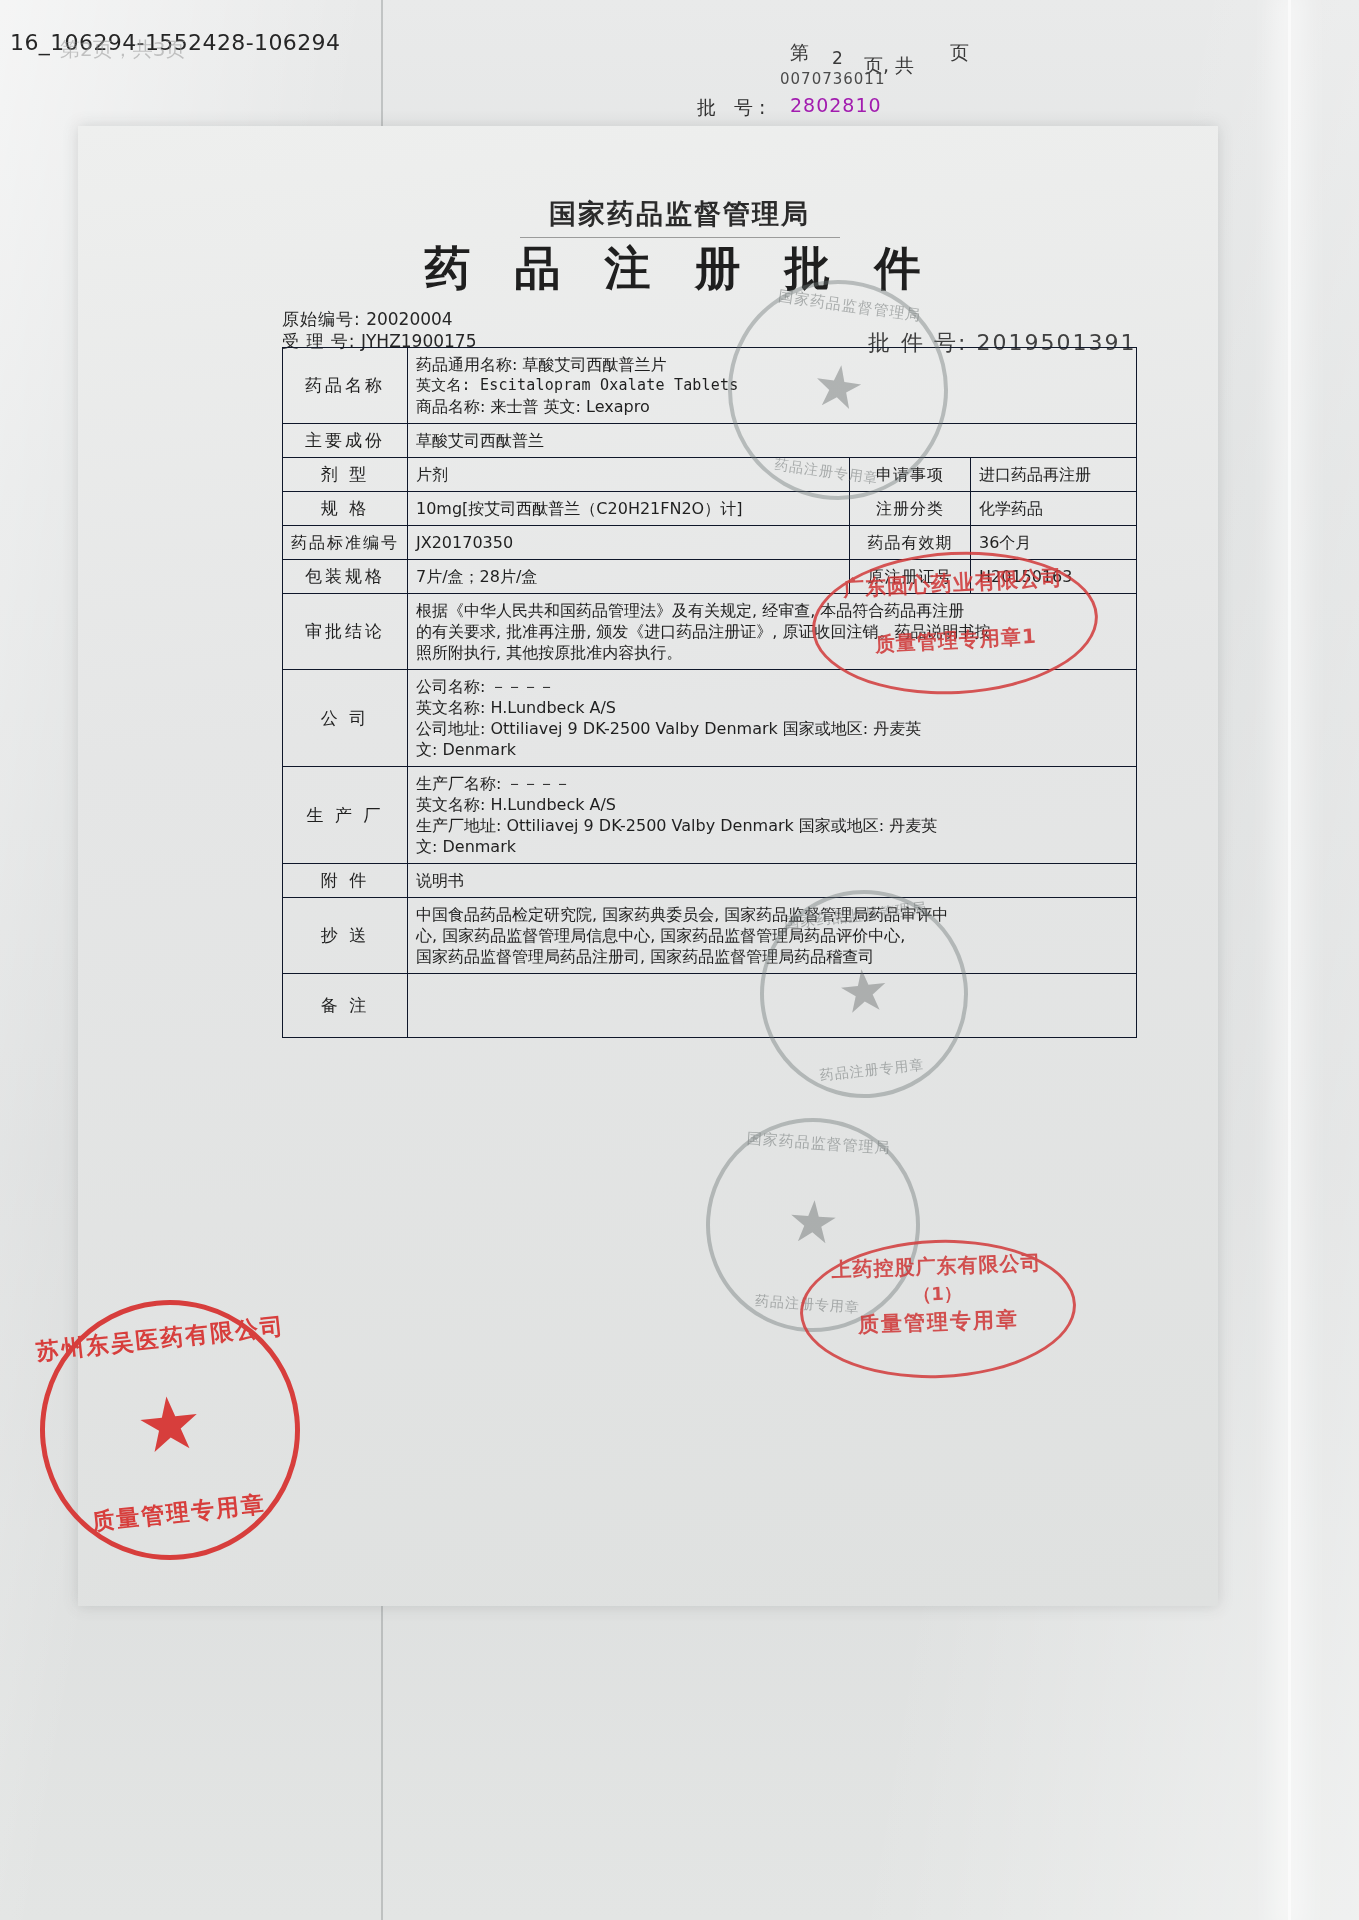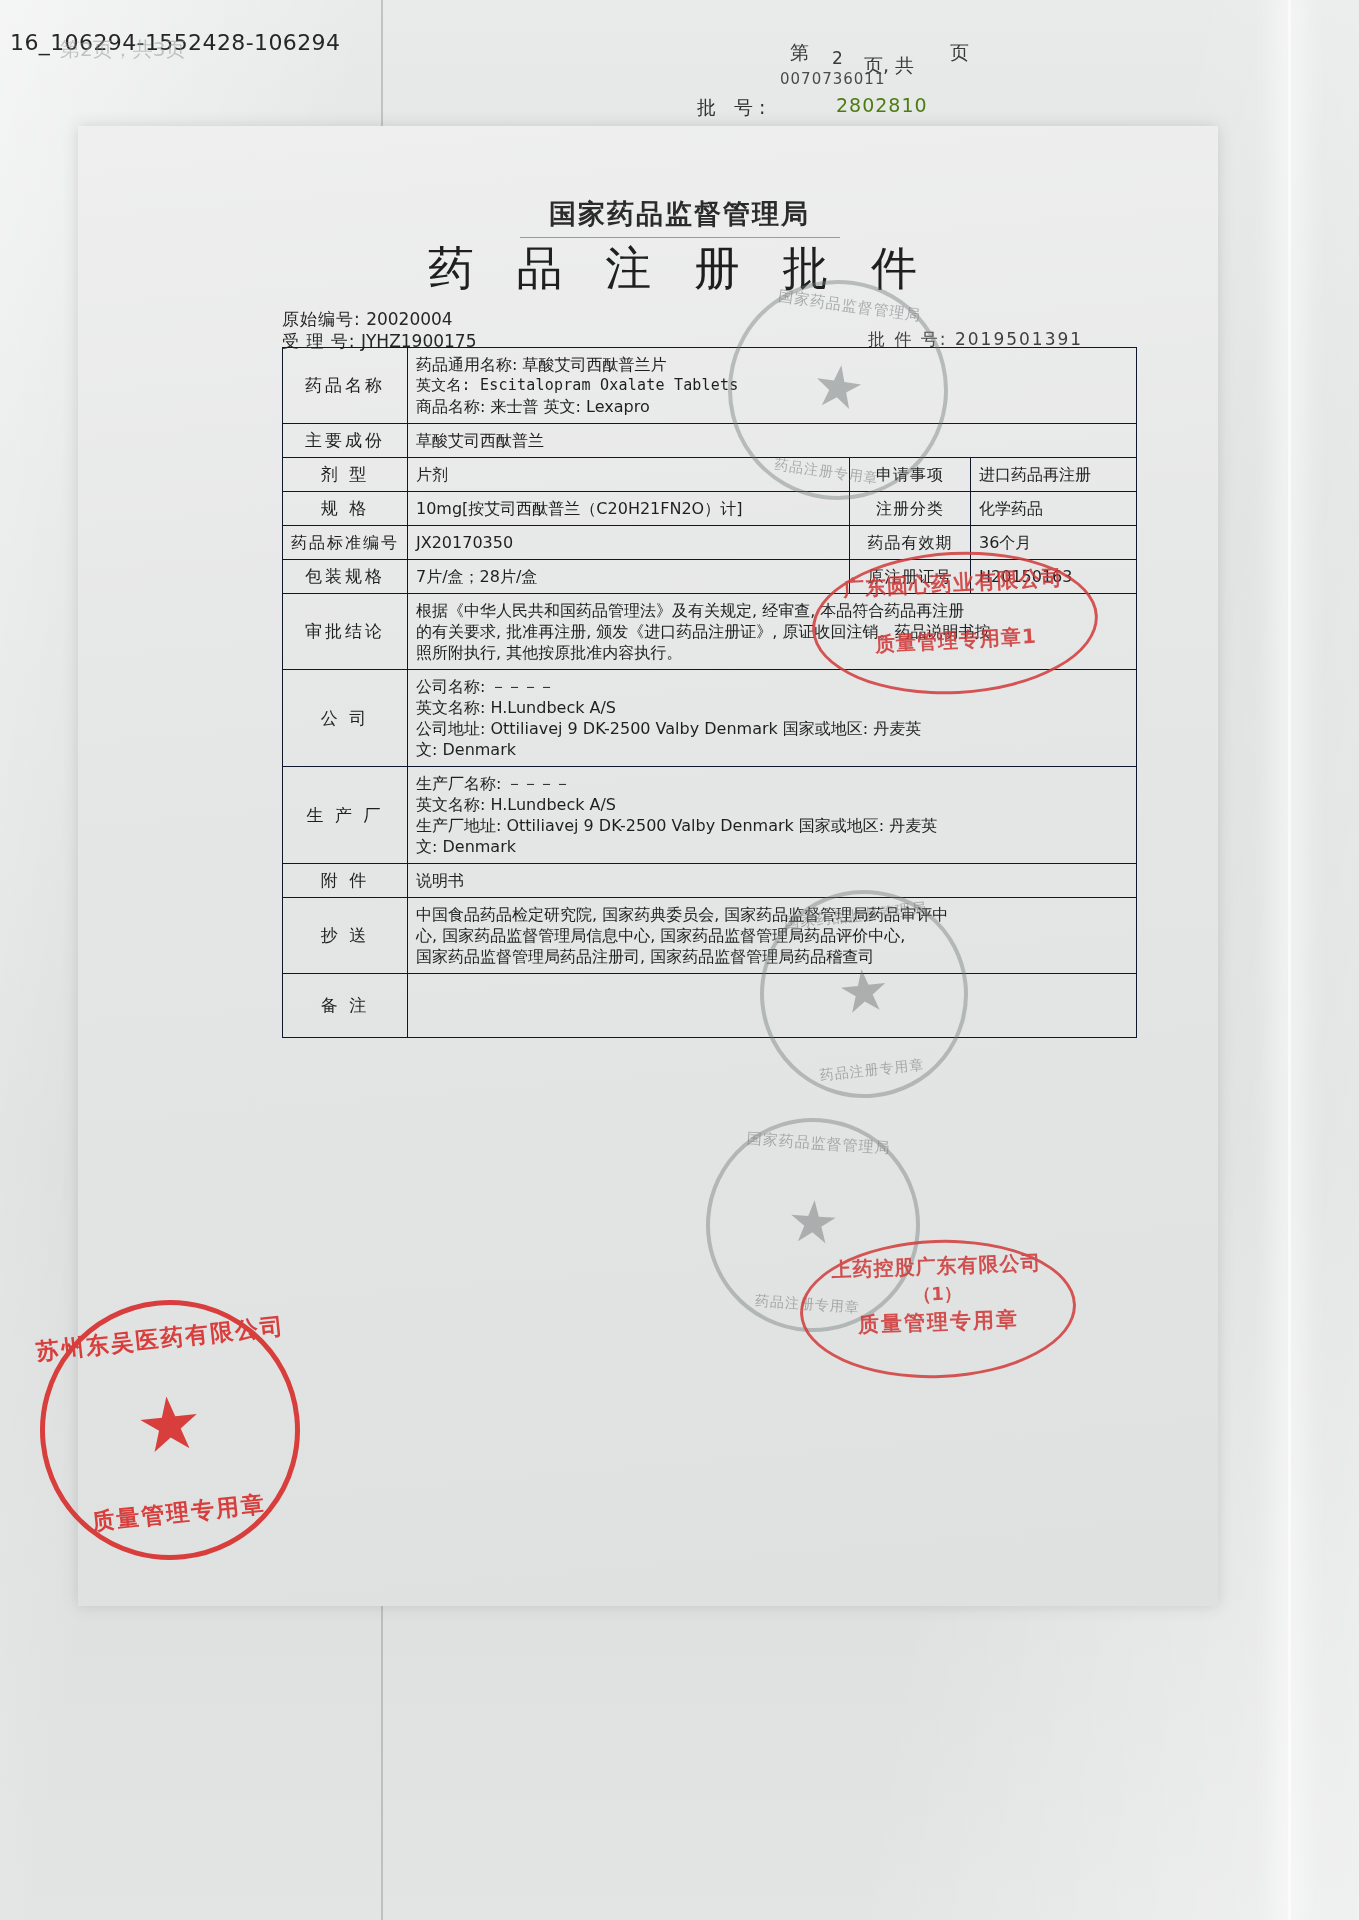--- a/index.html
+++ b/index.html
@@ -36,39 +36,39 @@
     font-size:22px;color:#262626;letter-spacing:0.4px;
     font-family:"DejaVu Sans","Liberation Sans",sans-serif;
   }
   .tophdr{position:absolute;color:#3a3a3a;}
   #pg-prefix{left:790px;top:40px;font-size:19px;}
   #pg-num{left:832px;top:48px;font-size:17px;}
   #pg-mid{left:864px;top:40px;font-size:19px;margin-top:13px;}
   #pg-suffix{left:950px;top:40px;font-size:19px;}
   #code-sm{left:780px;top:70px;font-size:15px;color:#4b4b4b;letter-spacing:1px;}
   #lot-label{left:697px;top:95px;font-size:19px;color:#2f2f2f;letter-spacing:6px;}
-  #lot-val{left:790px;top:94px;font-size:19px;color:#4d7c0f;letter-spacing:1px;margin-left:46px;}
+  #lot-val{left:790px;top:94px;font-size:19px;color:#a21caf;letter-spacing:1px;}
   #ghost-pg{left:60px;top:36px;font-size:20px;color:#999;opacity:.55;}
   
   #org{
     position:absolute;left:0;right:0;top:196px;text-align:center;
     font-size:27px;color:#2b2b2b;letter-spacing:2px;
     font-family:"DejaVu Sans","Liberation Sans",sans-serif;font-weight:bold;
   }
   #org::after{
     content:"";position:absolute;left:50%;transform:translateX(-50%);
     bottom:-6px;width:320px;height:1px;background:#5a5a5a;opacity:.55;
   }
   #bigtitle{
     position:absolute;left:0;right:0;top:238px;text-align:center;
-    font-size:46px;color:#1f1f1f;letter-spacing:14px;font-weight:normal;
+    font-size:46px;color:#1f1f1f;letter-spacing:14px;font-weight:bold;
   }
   #ids{position:absolute;left:282px;top:308px;color:#262626;font-size:17px;line-height:22px;}
   #ids div span.lbl{letter-spacing:1px;}
-  #pifu{position:absolute;left:868px;top:328px;color:#2e2e2e;font-size:17px;letter-spacing:2px;opacity:.9;}
+  #pifu{position:absolute;left:868px;top:328px;color:#2e2e2e;font-size:22px;letter-spacing:2px;opacity:.9;}
   
   #tbl{
     position:absolute;left:282px;top:347px;width:855px;
     border-collapse:collapse;
     color:#1f1f1f;font-size:16px;
   }
   #tbl td{
     border:1px solid #0f172a;
     padding:6px 8px;vertical-align:middle;
     line-height:21px;

